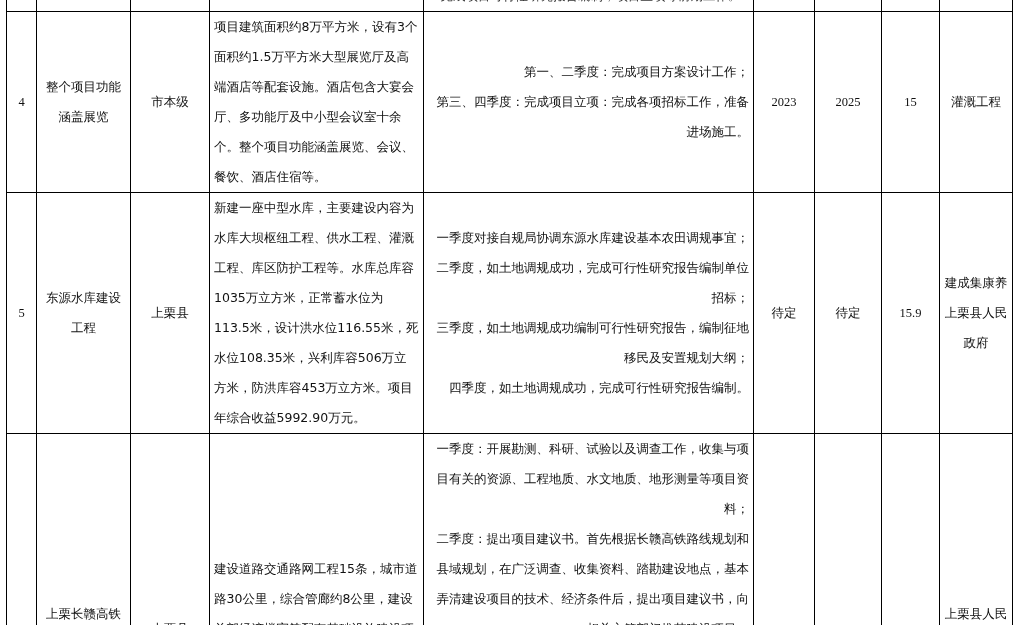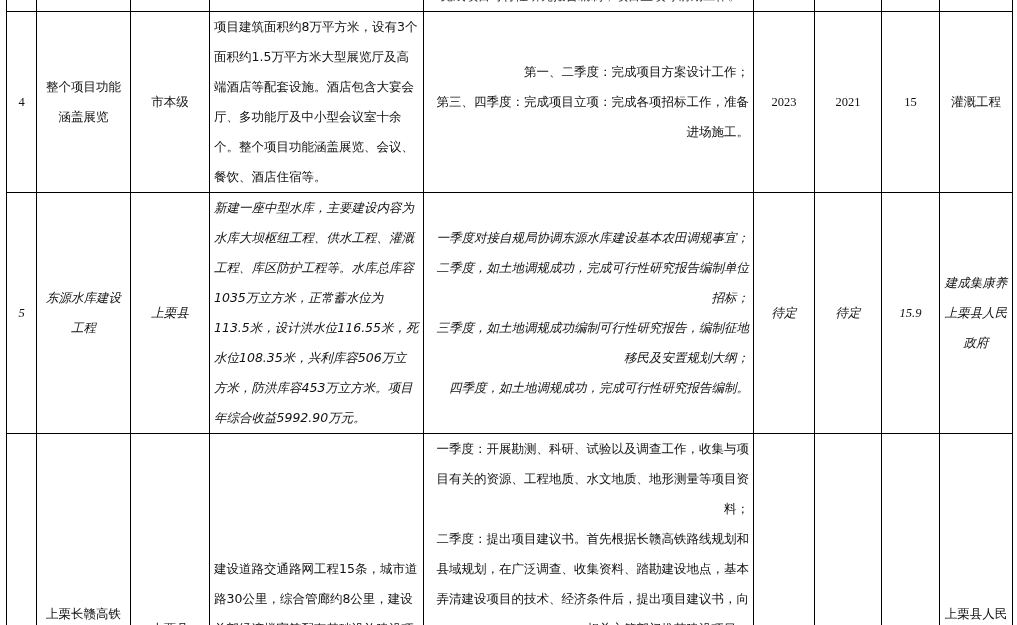--- a/index.html
+++ b/index.html
@@ -29,21 +29,21 @@
   }
   .c { text-align: center; }
   .num { font-family: "Liberation Serif", "DejaVu Serif", serif; font-size: 14px; }
   .desc { text-align: left; padding-left: 7px; padding-right: 6px; }
   .plan { text-align: right; padding-left: 8px; padding-right: 6px; white-space: pre-wrap; }
   .bold { font-weight: bold; }
   .name { padding: 0 8px; }
   .owner { padding: 0 8px; }
   tr.partial td { height: 24px; }
   tr.r4 td { height: 141px; }
-  tr.r5 td { height: 182px; font-style: italic; }
+  tr.r5 td { height: 182px; }
   tr.r6 td { height: 258px; }
   tr.sum td { height: 28px; }
   .partial-text { color: #333; font-size: 12px; line-height: 16px; white-space: nowrap; overflow: hidden; padding-top: 6px;}
 </style>
 </head>
 <body>
 
 <table class="doc">
   <colgroup>
     <col style="width:30px">
@@ -71,21 +71,21 @@
   </tr>
 
   <tr class="r4">
     <td class="c num">4</td>
     <td class="c name">整个项目功能涵盖展览</td>
     <td class="c">市本级</td>
     <td class="desc">项目建筑面积约8万平方米，设有3个面积约1.5万平方米大型展览厅及高端酒店等配套设施。酒店包含大宴会厅、多功能厅及中小型会议室十余个。整个项目功能涵盖展览、会议、餐饮、酒店住宿等。</td>
     <td class="plan">第一、二季度：完成项目方案设计工作；
   第三、四季度：完成项目立项：完成各项招标工作，准备进场施工。</td>
     <td class="c num">2023</td>
-    <td class="c num">2021</td>
+    <td class="c num">2025</td>
     <td class="c num">15</td>
     <td class="c owner">灌溉工程</td>
   </tr>
 
   <tr class="r5">
     <td class="c num">5</td>
     <td class="c name">东源水库建设工程</td>
     <td class="c">上栗县</td>
     <td class="desc">新建一座中型水库，主要建设内容为水库大坝枢纽工程、供水工程、灌溉工程、库区防护工程等。水库总库容1035万立方米，正常蓄水位为113.5米，设计洪水位116.55米，死水位108.35米，兴利库容506万立方米，防洪库容453万立方米。项目年综合收益5992.90万元。</td>
     <td class="plan">一季度对接自规局协调东源水库建设基本农田调规事宜；

